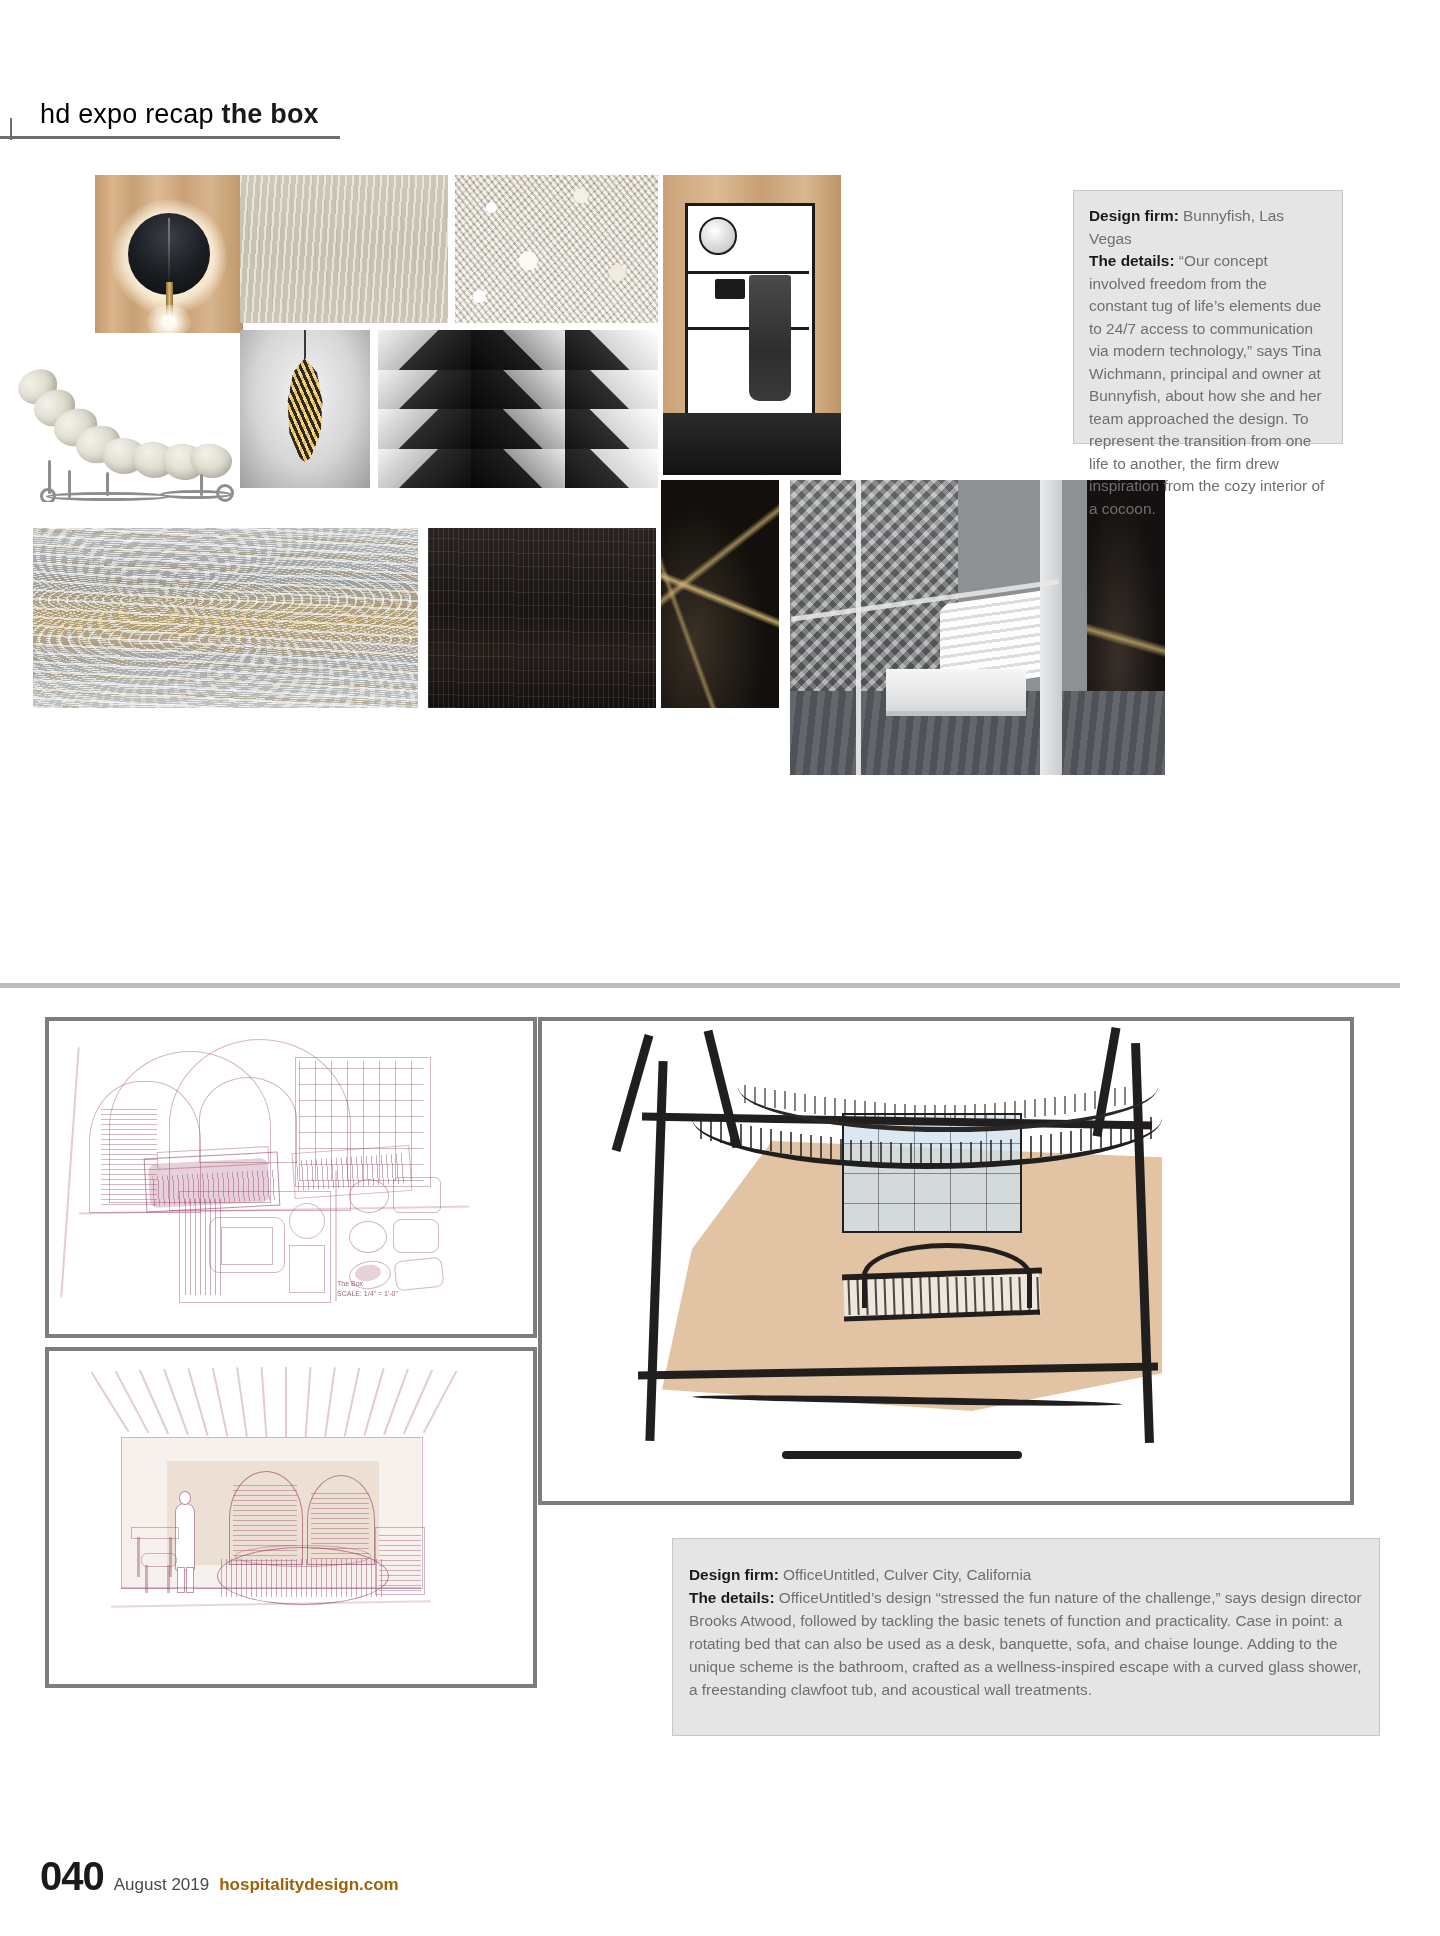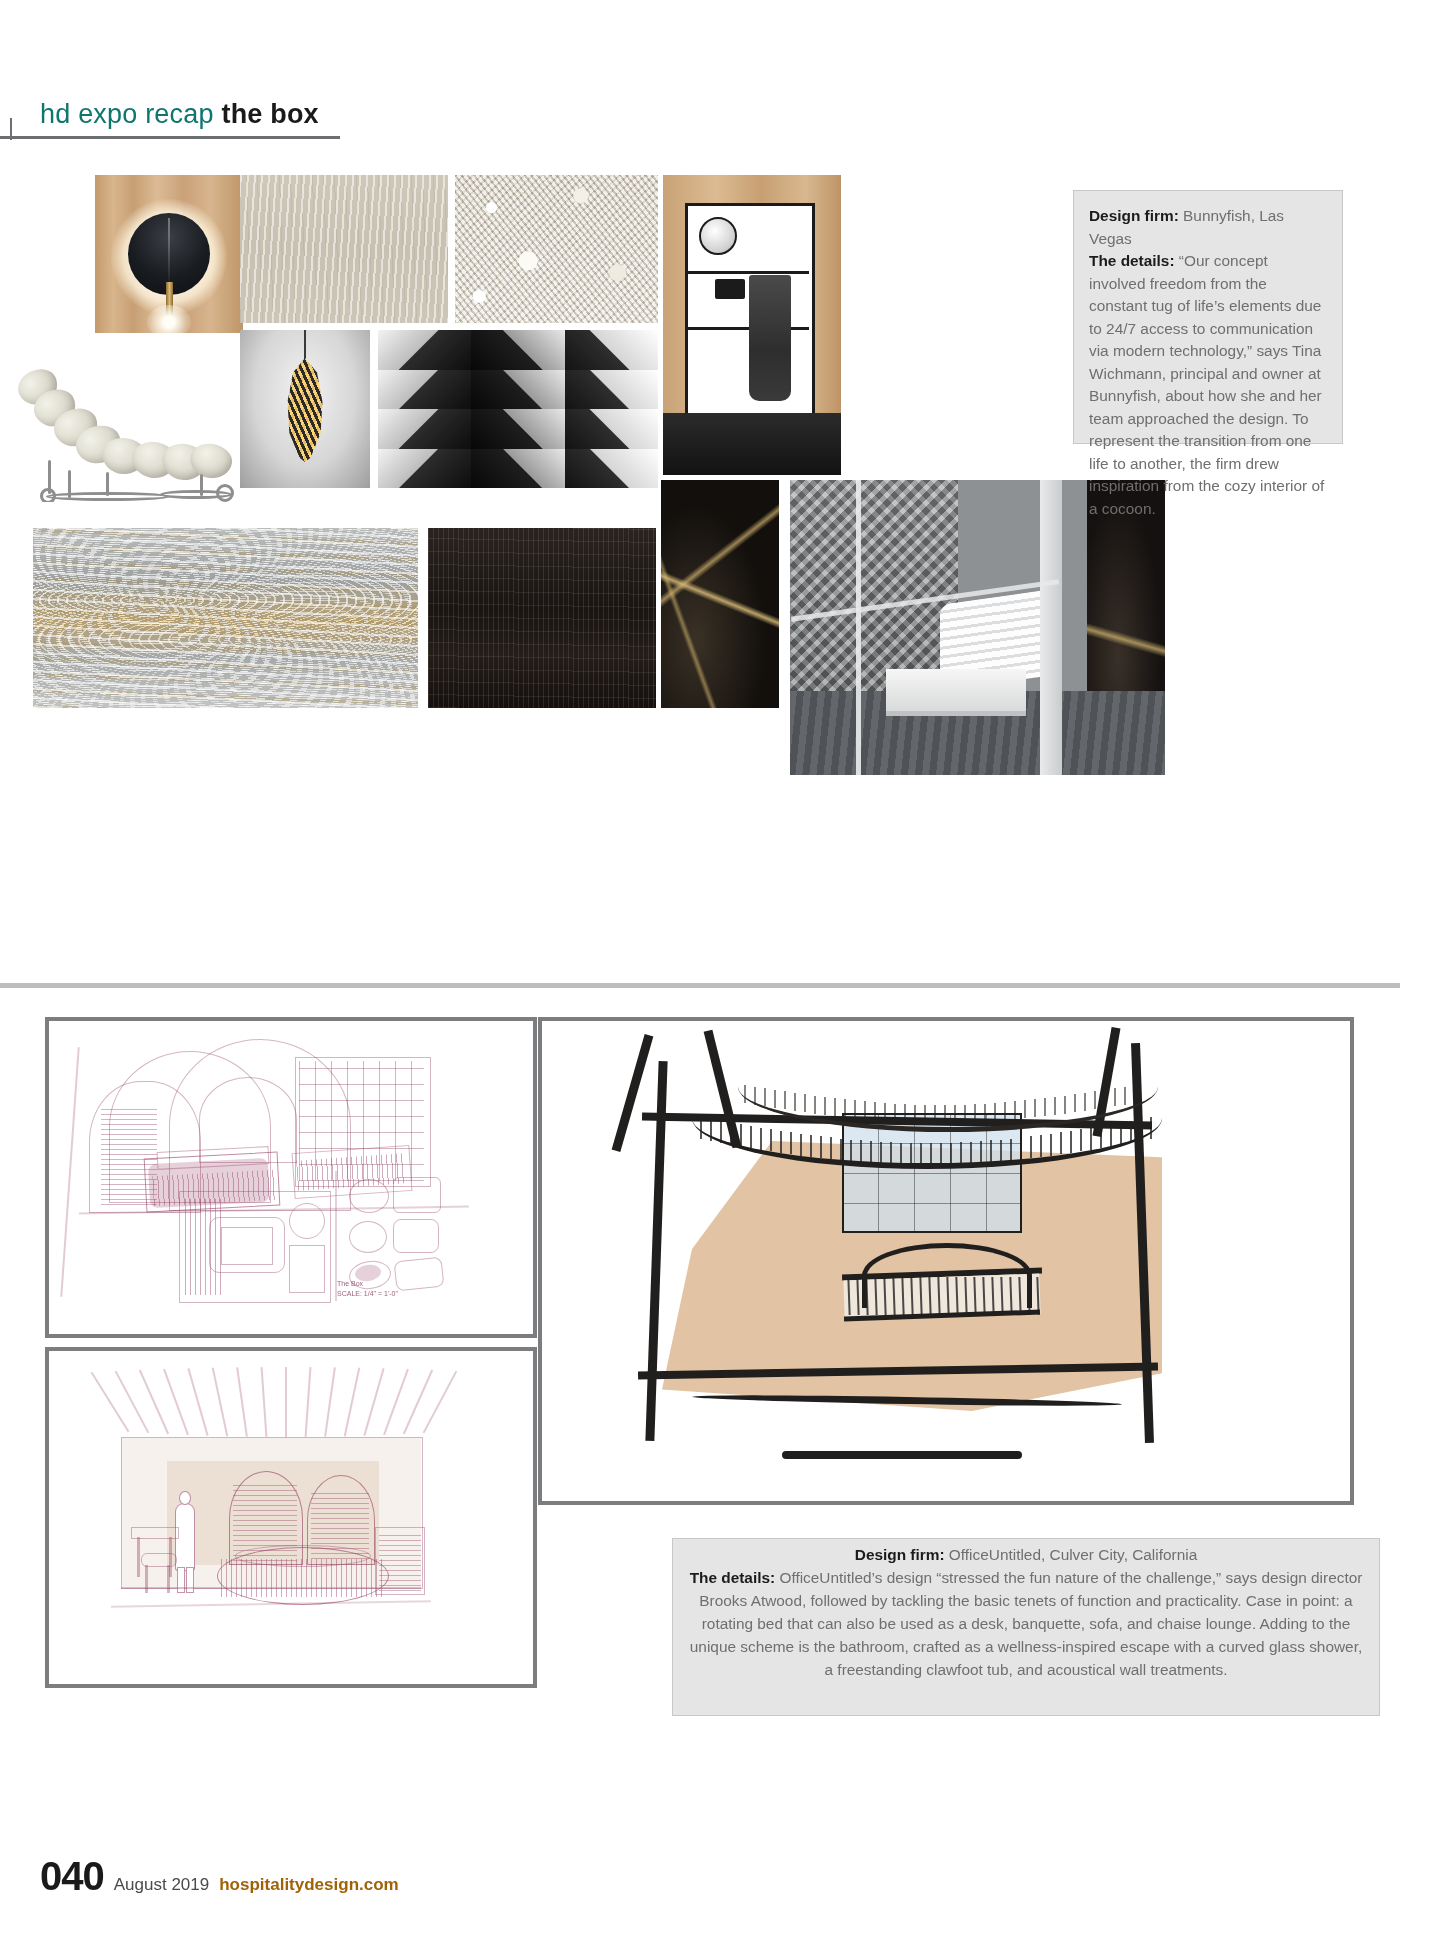--- a/index.html
+++ b/index.html
@@ -17,21 +17,21 @@
   .header{position:absolute;left:0;top:96px;width:1440px;height:46px;}
   .header-rule{
     position:absolute;left:0;top:40px;width:340px;height:3px;
     background:#6d6e71;
   }
   .header-rule.left-tick{left:10px;top:22px;width:2px;height:22px;background:#6d6e71;}
   .header-title{
     position:absolute;left:40px;top:0px;
     font-size:27px;letter-spacing:.2px;white-space:nowrap;line-height:36px;
   }
-  .header-title .light{color:#0f766e;font-weight:400;}
+  .header-title .light{color:#000000;font-weight:400;}
   .header-title .bold{color:#1a1a1a;font-weight:700;}
 
   
   .tile{position:absolute;overflow:hidden;background:#d9d9d9;}
 
   
   .t-sconce{left:95px;top:175px;width:148px;height:158px;
     background:linear-gradient(90deg,#c49a6c 0%,#d9b58c 12%,#c79f74 26%,#dcbb95 42%,#caa178 60%,#d7b58e 78%,#bf9568 100%);}
   .t-sconce .halo{position:absolute;left:50%;top:52%;width:116px;height:116px;margin:-58px 0 0 -58px;border-radius:50%;
     background:radial-gradient(circle,#fffaf0 35%,rgba(255,246,225,.75) 55%,rgba(255,240,210,0) 72%);}
@@ -152,22 +152,22 @@
     background:linear-gradient(90deg,#e9eaeb,#c9cbcc);}
   .t-render .rpost{position:absolute;left:66px;top:0;width:5px;height:100%;background:rgba(235,236,237,.9);}
   .t-render .rbeam{position:absolute;left:0;top:118px;width:270px;height:5px;background:rgba(232,233,234,.85);transform:rotate(-8deg);}
 
   
   .caption{position:absolute;border:1px solid #c8c8c8;background:#e5e5e5;}
   .caption p{margin:0;color:#6f6f6f;}
   .caption b{color:#1b1b1b;font-weight:700;}
   .cap-top{left:1073px;top:190px;width:238px;height:228px;padding:14px 15px 10px 15px;
     font-size:15.4px;line-height:22.5px;}
-  .cap-bottom{left:672px;top:1538px;width:674px;height:160px;padding:4px 16px 12px 16px;
-    font-size:15.4px;line-height:23px;text-align:center;}
+  .cap-bottom{left:672px;top:1538px;width:674px;height:160px;padding:24px 16px 12px 16px;
+    font-size:15.4px;line-height:23px;}
 
   
   .section-rule{position:absolute;left:0;top:983px;width:1400px;height:5px;background:#bcbdbf;}
 
   
   .frame{position:absolute;border:4px solid #7b7d7f;background:#fff;overflow:hidden;}
   .f-sketch1{left:45px;top:1017px;width:484px;height:313px;}
   .f-sketch2{left:45px;top:1347px;width:484px;height:333px;}
   .f-sketch3{left:538px;top:1017px;width:808px;height:480px;}
 

